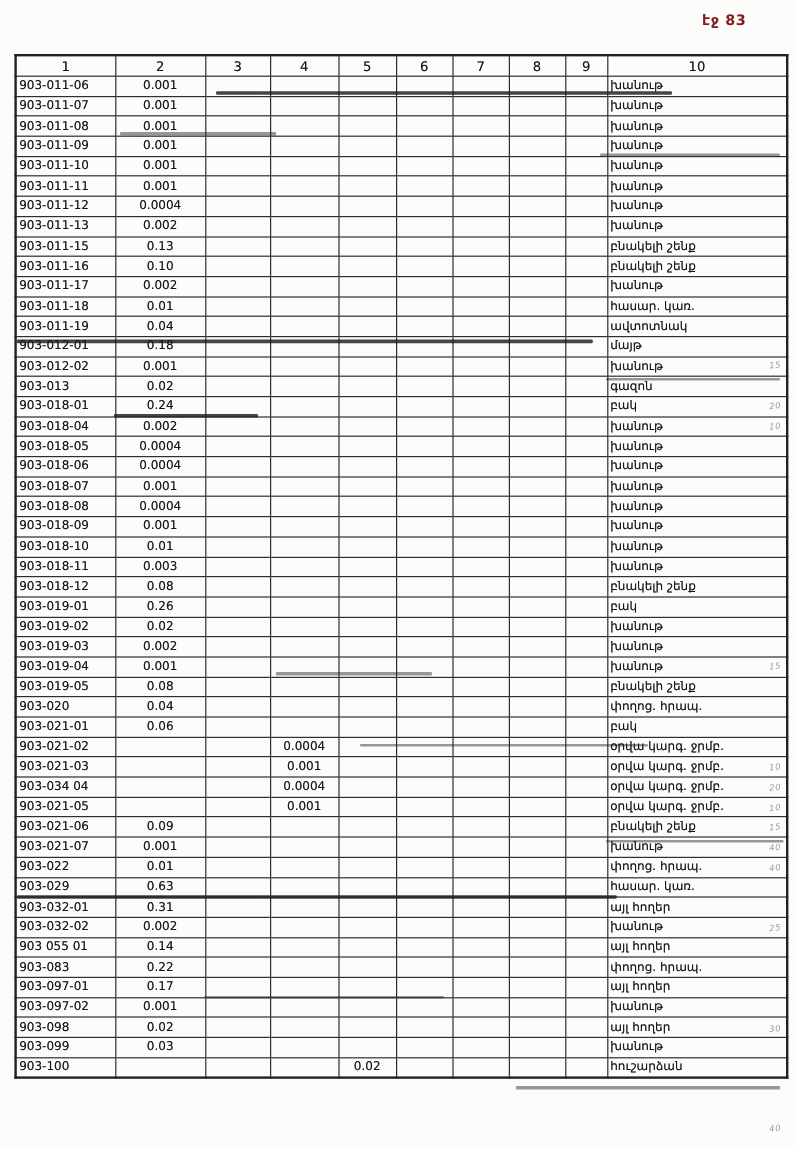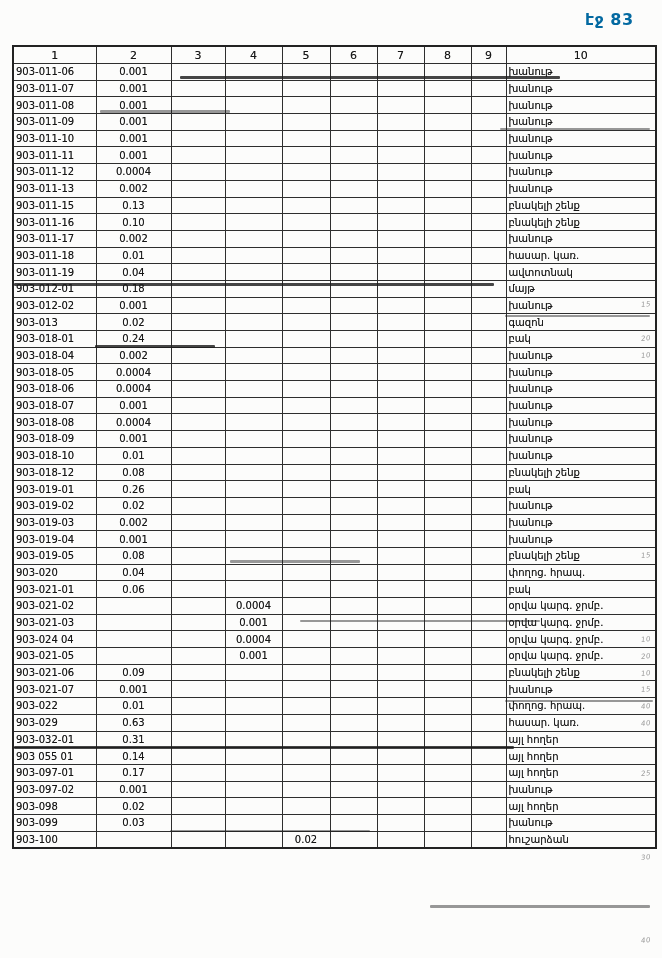--- a/index.html
+++ b/index.html
@@ -4,21 +4,21 @@
 <style>
   html,body{margin:0;padding:0;}
   body{
     width:662px;height:958px;position:relative;overflow:hidden;
     background:#fcfcfb;
     font-family:"DejaVu Sans",sans-serif;
     color:#1a1a1a;
   }
   .page-label{
     position:absolute;top:10px;left:585px;
-    font-size:16px;font-weight:600;color:#0369a1;
+    font-size:12px;font-weight:600;color:#7f1d1d;
     letter-spacing:.5px;
   }
   .table-wrap{
     position:absolute;left:12px;top:45px;width:643px;
   }
   table.land{
     border-collapse:collapse;table-layout:fixed;width:643px;
     font-size:10px;color:#161616;
   }
   table.land th, table.land td{
@@ -361,20 +361,32 @@
           <td class="c3"></td>
           <td class="c4"></td>
           <td class="c5"></td>
           <td class="c6"></td>
           <td class="c7"></td>
           <td class="c8"></td>
           <td class="c9"></td>
           <td class="c10">խանութ</td>
         </tr>
         <tr>
+          <td class="c1">903-018-11</td>
+          <td class="c2">0.003</td>
+          <td class="c3"></td>
+          <td class="c4"></td>
+          <td class="c5"></td>
+          <td class="c6"></td>
+          <td class="c7"></td>
+          <td class="c8"></td>
+          <td class="c9"></td>
+          <td class="c10">խանութ</td>
+        </tr>
+        <tr>
           <td class="c1">903-018-12</td>
           <td class="c2">0.08</td>
           <td class="c3"></td>
           <td class="c4"></td>
           <td class="c5"></td>
           <td class="c6"></td>
           <td class="c7"></td>
           <td class="c8"></td>
           <td class="c9"></td>
           <td class="c10">բնակելի շենք</td>
@@ -481,21 +493,21 @@
           <td class="c3"></td>
           <td class="c4">0.001</td>
           <td class="c5"></td>
           <td class="c6"></td>
           <td class="c7"></td>
           <td class="c8"></td>
           <td class="c9"></td>
           <td class="c10">օրվա կարգ. ջրմբ.</td>
         </tr>
         <tr>
-          <td class="c1">903-024 04</td>
+          <td class="c1">903-034 04</td>
           <td class="c2"></td>
           <td class="c3"></td>
           <td class="c4">0.0004</td>
           <td class="c5"></td>
           <td class="c6"></td>
           <td class="c7"></td>
           <td class="c8"></td>
           <td class="c9"></td>
           <td class="c10">օրվա կարգ. ջրմբ.</td>
         </tr>
@@ -565,30 +577,54 @@
           <td class="c3"></td>
           <td class="c4"></td>
           <td class="c5"></td>
           <td class="c6"></td>
           <td class="c7"></td>
           <td class="c8"></td>
           <td class="c9"></td>
           <td class="c10">այլ հողեր</td>
         </tr>
         <tr>
+          <td class="c1">903-032-02</td>
+          <td class="c2">0.002</td>
+          <td class="c3"></td>
+          <td class="c4"></td>
+          <td class="c5"></td>
+          <td class="c6"></td>
+          <td class="c7"></td>
+          <td class="c8"></td>
+          <td class="c9"></td>
+          <td class="c10">խանութ</td>
+        </tr>
+        <tr>
           <td class="c1">903 055 01</td>
           <td class="c2">0.14</td>
           <td class="c3"></td>
           <td class="c4"></td>
           <td class="c5"></td>
           <td class="c6"></td>
           <td class="c7"></td>
           <td class="c8"></td>
           <td class="c9"></td>
           <td class="c10">այլ հողեր</td>
+        </tr>
+        <tr>
+          <td class="c1">903-083</td>
+          <td class="c2">0.22</td>
+          <td class="c3"></td>
+          <td class="c4"></td>
+          <td class="c5"></td>
+          <td class="c6"></td>
+          <td class="c7"></td>
+          <td class="c8"></td>
+          <td class="c9"></td>
+          <td class="c10">փողոց. հրապ.</td>
         </tr>
         <tr>
           <td class="c1">903-097-01</td>
           <td class="c2">0.17</td>
           <td class="c3"></td>
           <td class="c4"></td>
           <td class="c5"></td>
           <td class="c6"></td>
           <td class="c7"></td>
           <td class="c8"></td>

